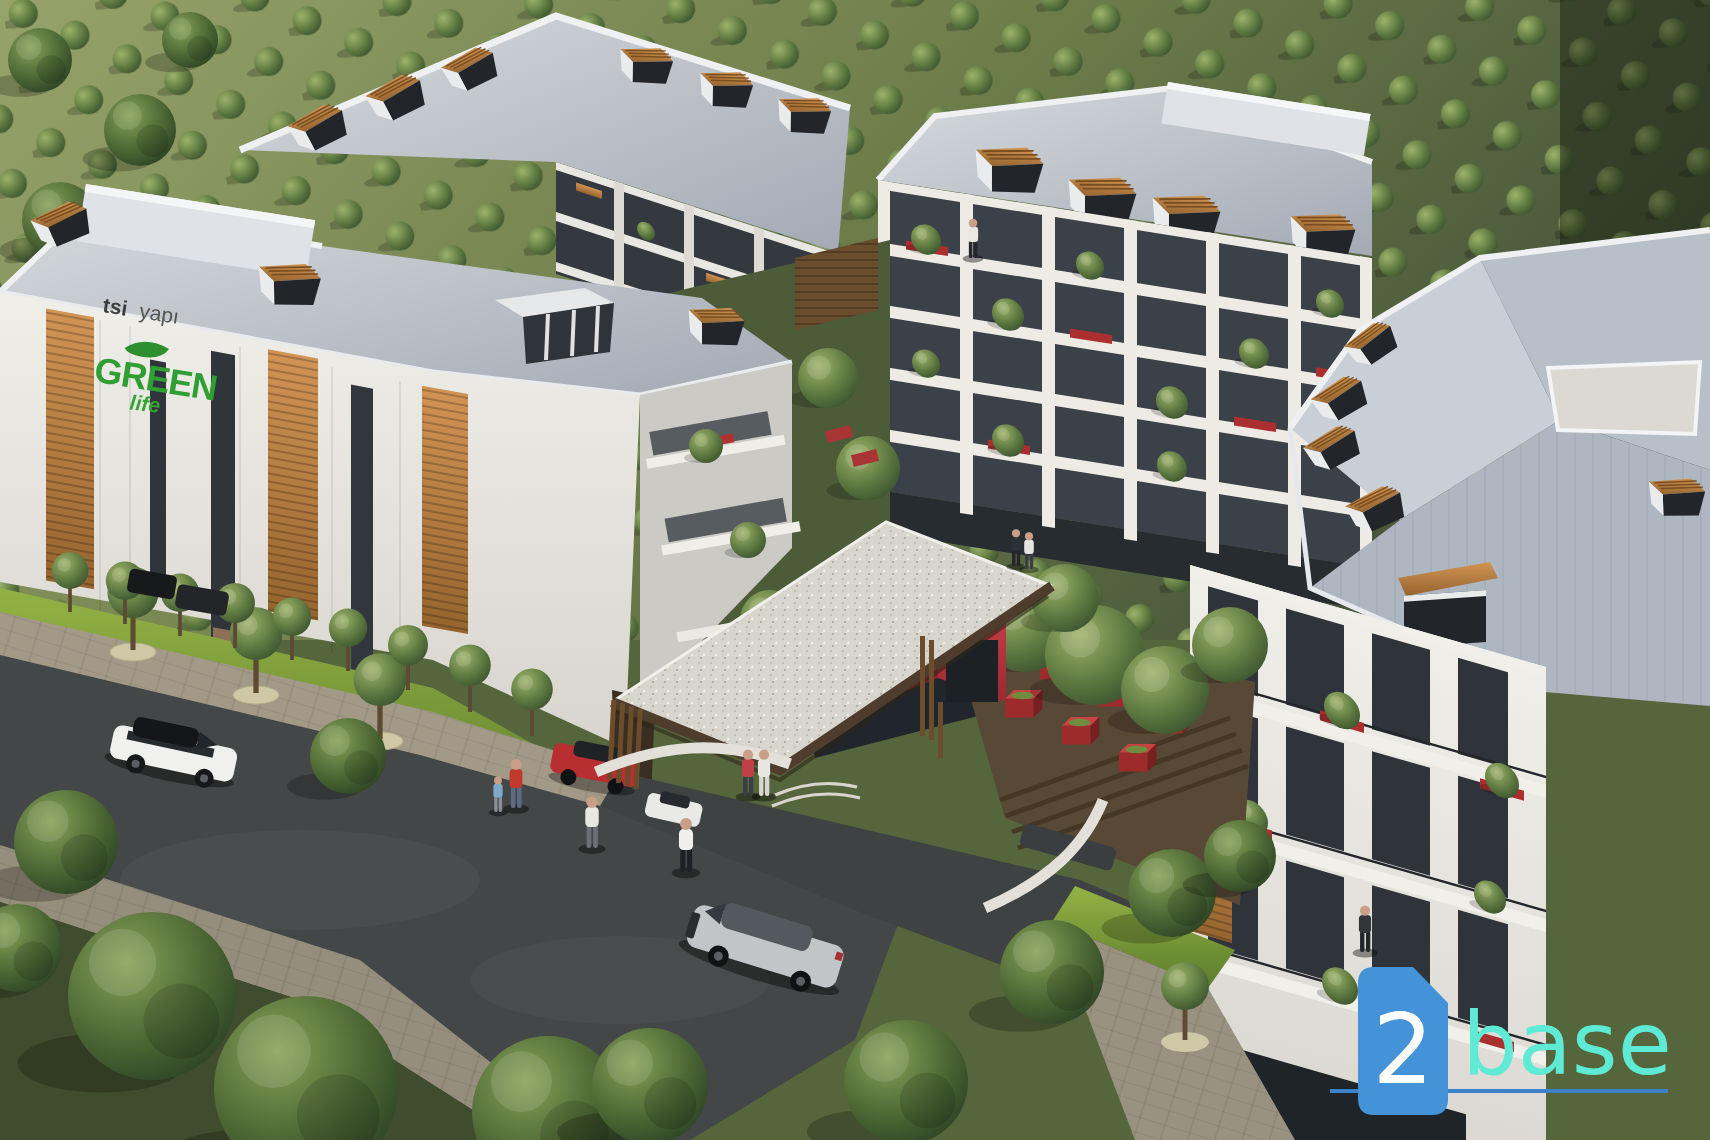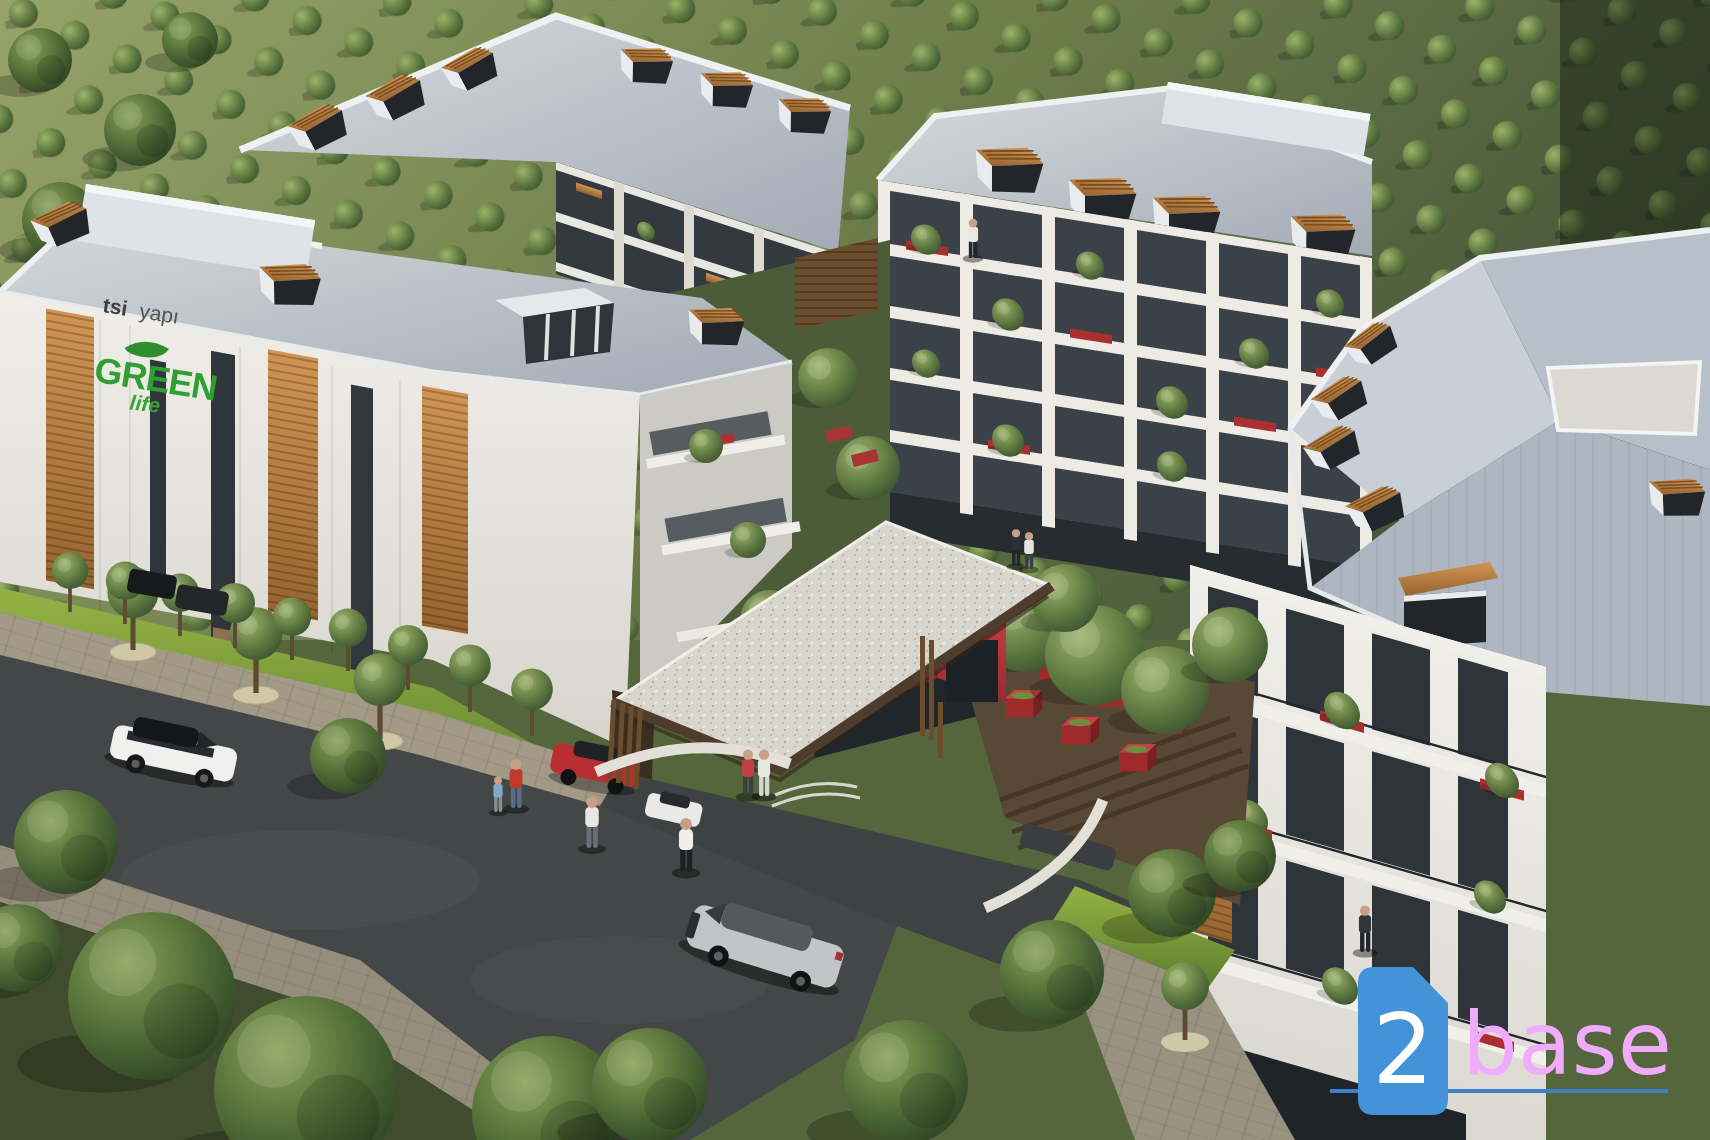--- a/index.html
+++ b/index.html
@@ -3,21 +3,21 @@
 <meta charset="utf-8">
 <style>
   html,body{margin:0;padding:0;background:#222;}
   .stage{position:relative;width:1710px;height:1140px;overflow:hidden;
          background:#55663c;font-family:"Liberation Sans",sans-serif;}
   .stage svg.scene{position:absolute;inset:0;display:block;}
   
   .wm-line{position:absolute;left:1330px;top:1089px;width:338px;height:4px;background:#3b82c9;}
   .wm-box{position:absolute;left:1358px;top:967px;width:90px;height:148px;}
   .wm-box text{font-family:"DejaVu Sans",sans-serif;font-size:96px;fill:#ffffff;}
-  .wm-text{position:absolute;left:1462px;top:1000px;color:#f0abfc;
+  .wm-text{position:absolute;left:1462px;top:1000px;color:#5eead4;
            font-family:"DejaVu Sans",sans-serif;font-size:88px;font-weight:400;
            letter-spacing:0px;line-height:1;}
   
   .t-dev-b{font-weight:700;font-size:21px;fill:#3e3e3c;}
   .t-dev-l{font-weight:400;font-size:21px;fill:#55544f;}
   .t-green{font-weight:700;font-size:36px;fill:#2f9e33;letter-spacing:-1px;}
   .t-tag{font-style:italic;font-weight:700;font-size:21px;fill:#35a435;}
   .person .p-top{fill:var(--top,#e8e8e8);}
   .person .p-legs{fill:var(--legs,#3a3f45);}
 </style>

